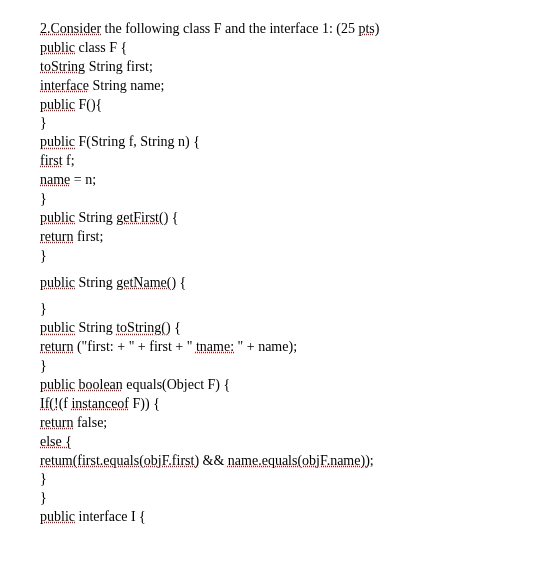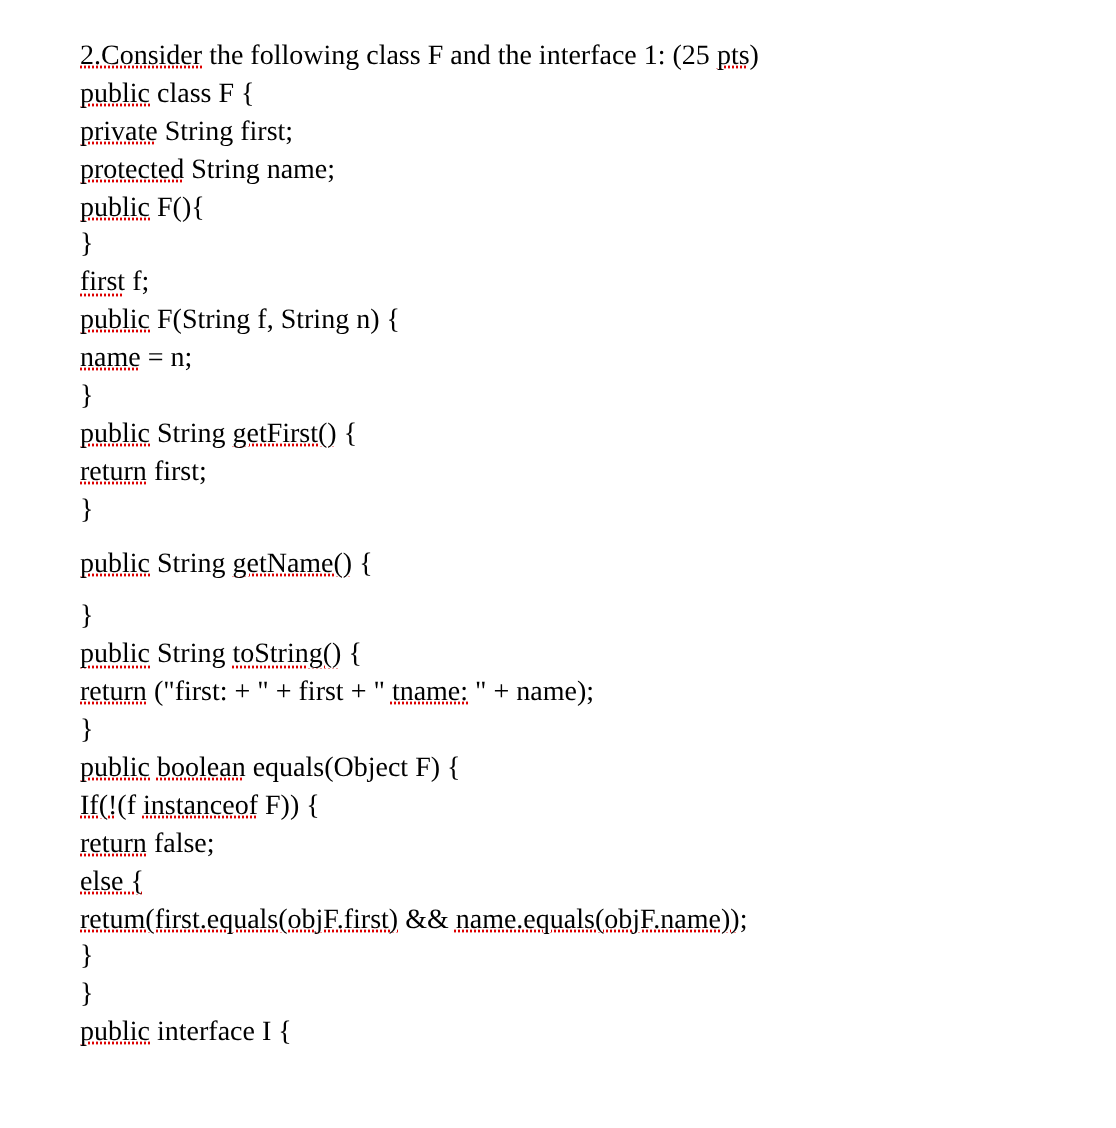--- a/index.html
+++ b/index.html
@@ -26,26 +26,26 @@
       height: 8px;
     }
   </style>
 </head>
 <body>
 
 <div>
   <div class="code-line"><span class="underline-dotted">2.</span><span class="underline-dotted">Consider</span><span> the following class F and the interface 1: (25 </span><span class="underline-dotted">pts</span><span>)</span></div>
 
   <div class="code-line"><span class="underline-dotted">public</span><span> class F {</span></div>
-  <div class="code-line"><span class="underline-dotted">private</span><span> String first;</span></div>
-  <div class="code-line"><span class="underline-dotted">protected</span><span> String name;</span></div>
+  <div class="code-line"><span class="underline-dotted">toString</span><span> String first;</span></div>
+  <div class="code-line"><span class="underline-dotted">interface</span><span> String name;</span></div>
   <div class="code-line"><span class="underline-dotted">public</span><span> F(){</span></div>
   <div class="code-line">}</div>
+  <div class="code-line"><span class="underline-dotted">public</span><span> F(String f, String n) {</span></div>
   <div class="code-line"><span class="underline-dotted">first</span><span> f;</span></div>
-  <div class="code-line"><span class="underline-dotted">public</span><span> F(String f, String n) {</span></div>
   <div class="code-line"><span class="underline-dotted">name</span><span> = n;</span></div>
   <div class="code-line">}</div>
   <div class="code-line"><span class="underline-dotted">public</span><span> String </span><span class="underline-dotted">getFirst()</span><span> {</span></div>
   <div class="code-line"><span class="underline-dotted">return</span><span> first;</span></div>
   <div class="code-line">}</div>
 
   <div class="blank"></div>
 
   <div class="code-line"><span class="underline-dotted">public</span><span> String </span><span class="underline-dotted">getName()</span><span> {</span></div>
 

